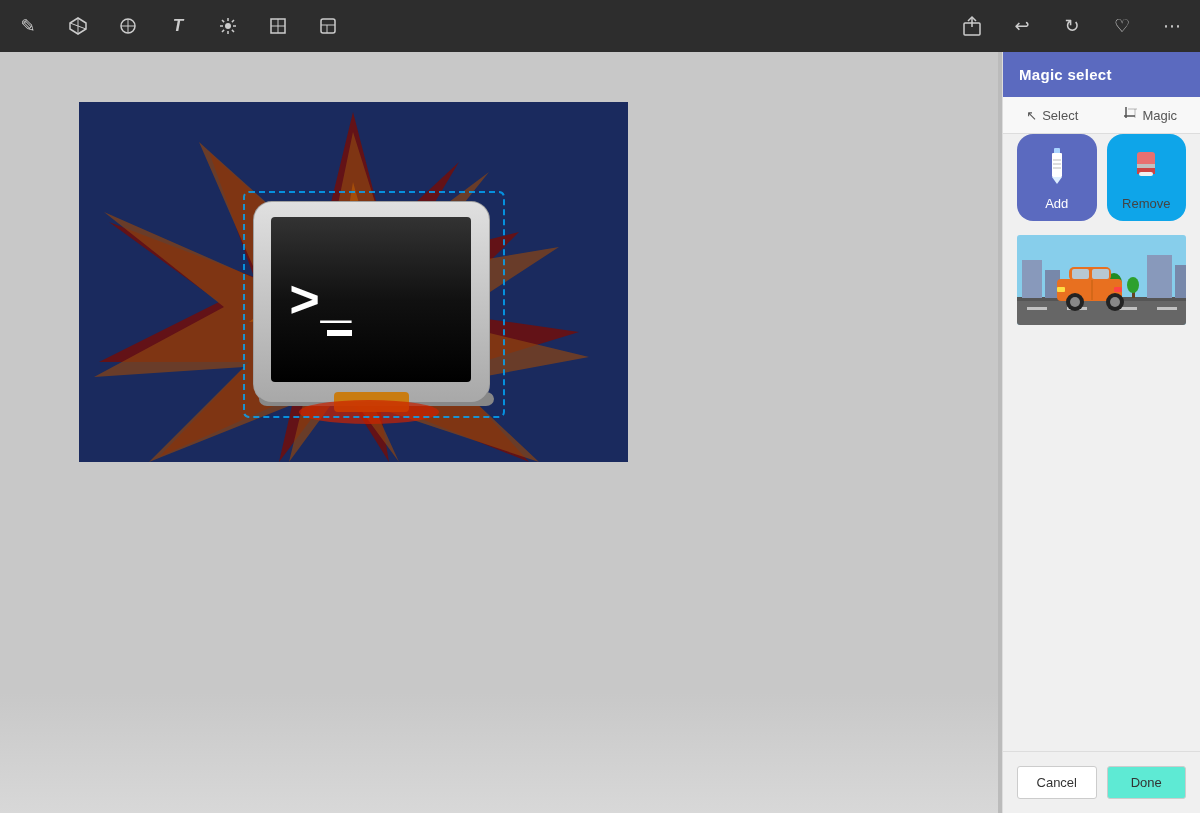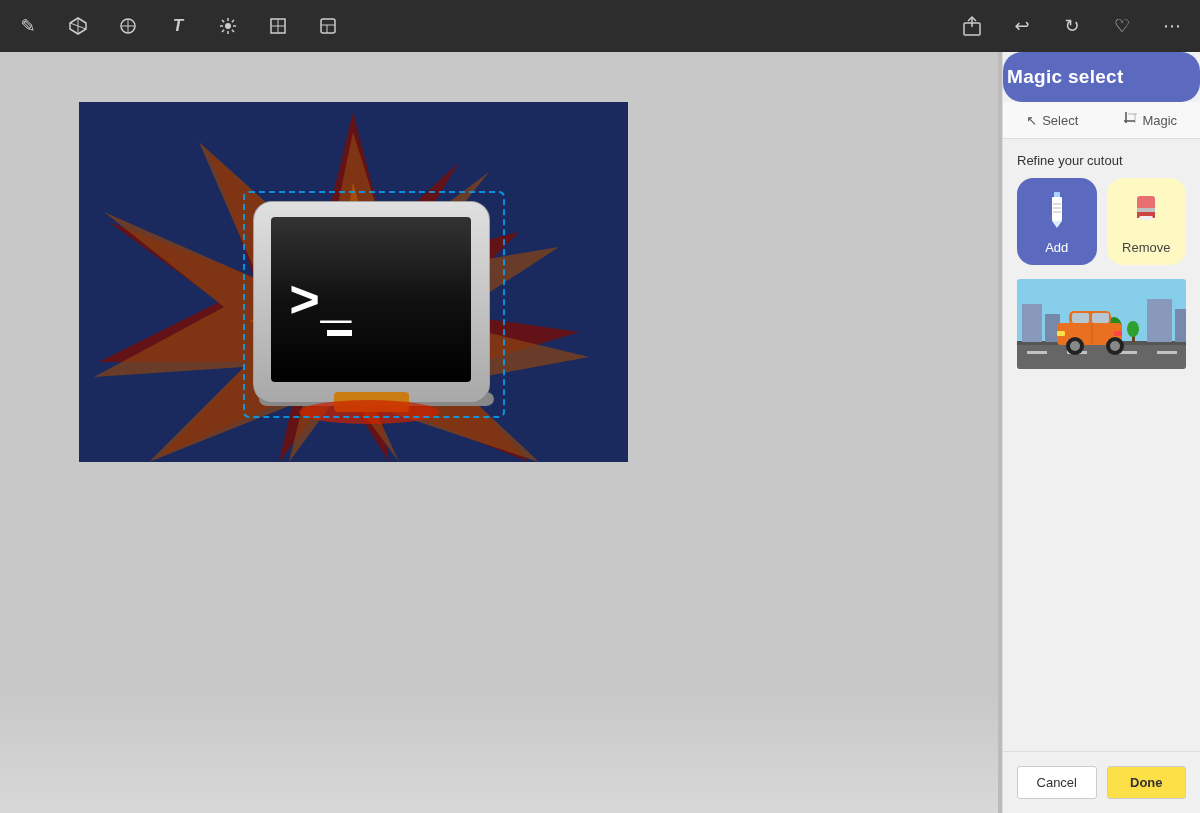--- a/index.html
+++ b/index.html
@@ -86,25 +86,24 @@
       background: #f0f0f0;
       border-left: 1px solid #ddd;
       display: flex;
       flex-direction: column;
       flex-shrink: 0;
     }
 
     .sidebar-header {
       background: #5b6abf;
       color: white;
-      font-size: 19px;
+      font-size: 15px;
       font-weight: 600;
-      padding: 14px 4px;
+      padding: 14px 16px;
       letter-spacing: 0.3px;
-      border-radius: 19px;
     }
 
     .sidebar-tabs {
       display: flex;
       border-bottom: 1px solid #ddd;
       background: #f8f8f8;
     }
     .sidebar-tab {
       flex: 1;
       padding: 10px 8px;
@@ -142,21 +141,21 @@
       border-radius: 16px;
       cursor: pointer;
       gap: 8px;
       font-size: 13px;
     }
     .cutout-btn.active {
       background: #5b6abf;
       color: white;
     }
     .cutout-btn.inactive {
-      background: #fef9c3;
+      background: #0ea5e9;
       color: #444;
     }
     .cutout-btn-icon {
       font-size: 24px;
       line-height: 1;
     }
 
     
     .preview-container {
       margin: 0 14px 10px 14px;
@@ -360,21 +359,20 @@
             <line x1="2" y1="0" x2="2" y2="11" stroke="#555" stroke-width="1.5"></line>
             <line x1="0" y1="9" x2="11" y2="9" stroke="#555" stroke-width="1.5"></line>
             <line x1="4" y1="2" x2="13" y2="2" stroke="#555" stroke-width="1" opacity="0.4"></line>
             <line x1="11" y1="2" x2="11" y2="11" stroke="#555" stroke-width="1" opacity="0.4"></line>
           </svg>
         </span>
         <span>Magic</span>
       </div>
     </div>
 
-    <div class="refine-label">Refine your cutout</div>
 
     <div class="cutout-buttons">
       <button class="cutout-btn active">
         <span class="cutout-btn-icon">
           <svg width="30" height="36" viewBox="0 0 30 36">
             <rect x="12" y="0" width="6" height="6" rx="1" fill="#aad4ff"></rect>
             <rect x="10" y="5" width="10" height="24" rx="1" fill="white"></rect>
             <polygon points="10,29 20,29 15,36" fill="#ddeeff"></polygon>
             <line x1="11" y1="12" x2="19" y2="12" stroke="#aaaaaa" stroke-width="0.8"></line>
             <line x1="11" y1="16" x2="19" y2="16" stroke="#aaaaaa" stroke-width="0.8"></line>
@@ -436,17 +434,17 @@
         <rect x="40" y="52" width="8" height="5" rx="1" fill="#ffdd44"></rect>
         <rect x="97" y="52" width="8" height="5" rx="1" fill="#ff4444"></rect>
 
         <line x1="75" y1="45" x2="75" y2="65" stroke="#c06010" stroke-width="1"></line>
       </svg>
     </div>
 
 
     <div class="sidebar-footer">
       <button class="footer-btn">Cancel</button>
-      <button class="footer-btn" style="background:#fde047;font-weight:700;">Done</button>
+      <button class="footer-btn" style="background:#5eead4;font-weight:400;">Done</button>
     </div>
   </div>
 
 </div>
 
 </body></html>

